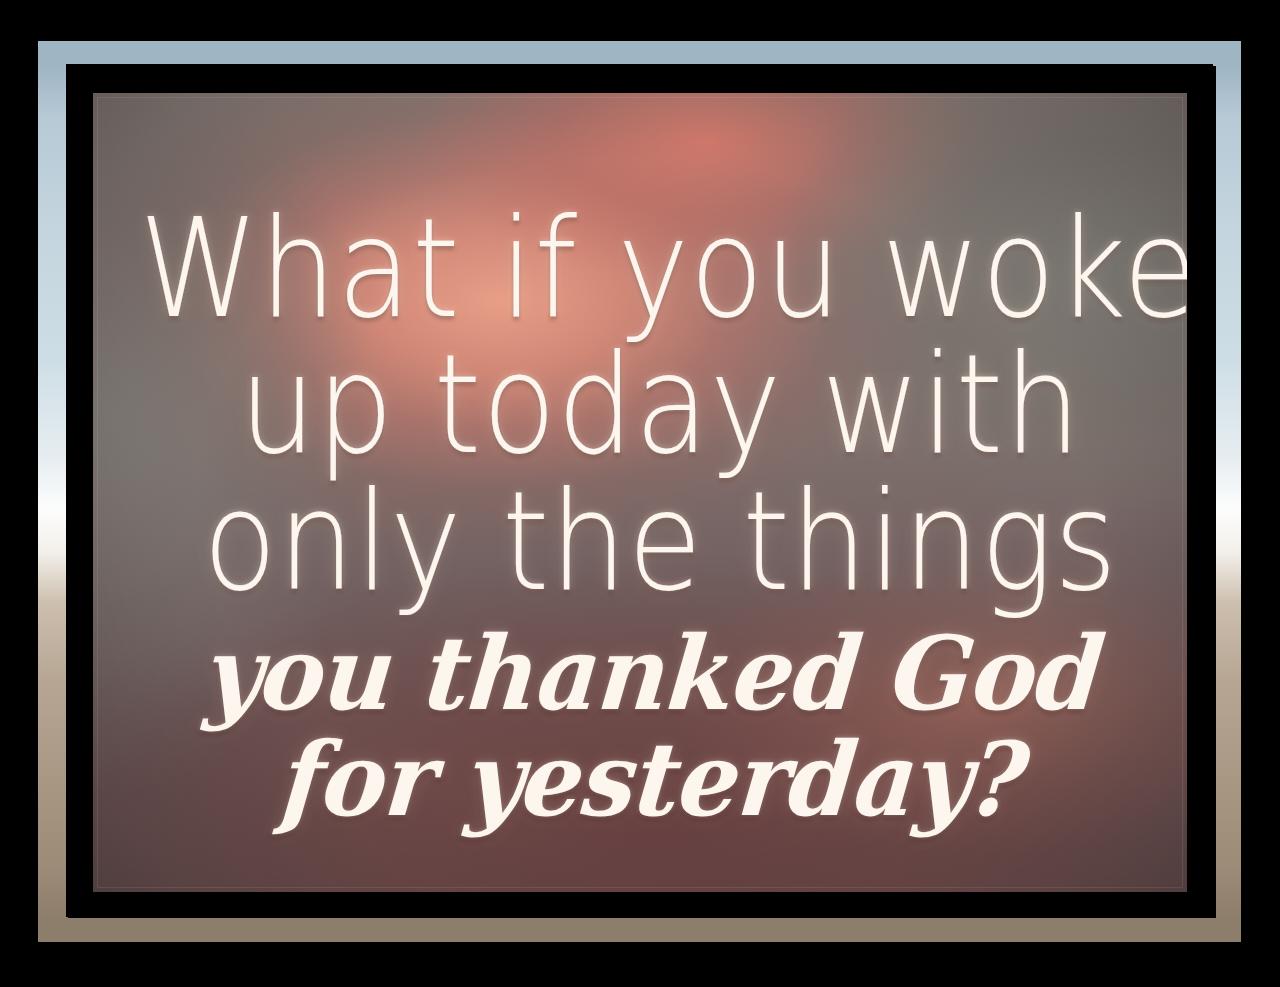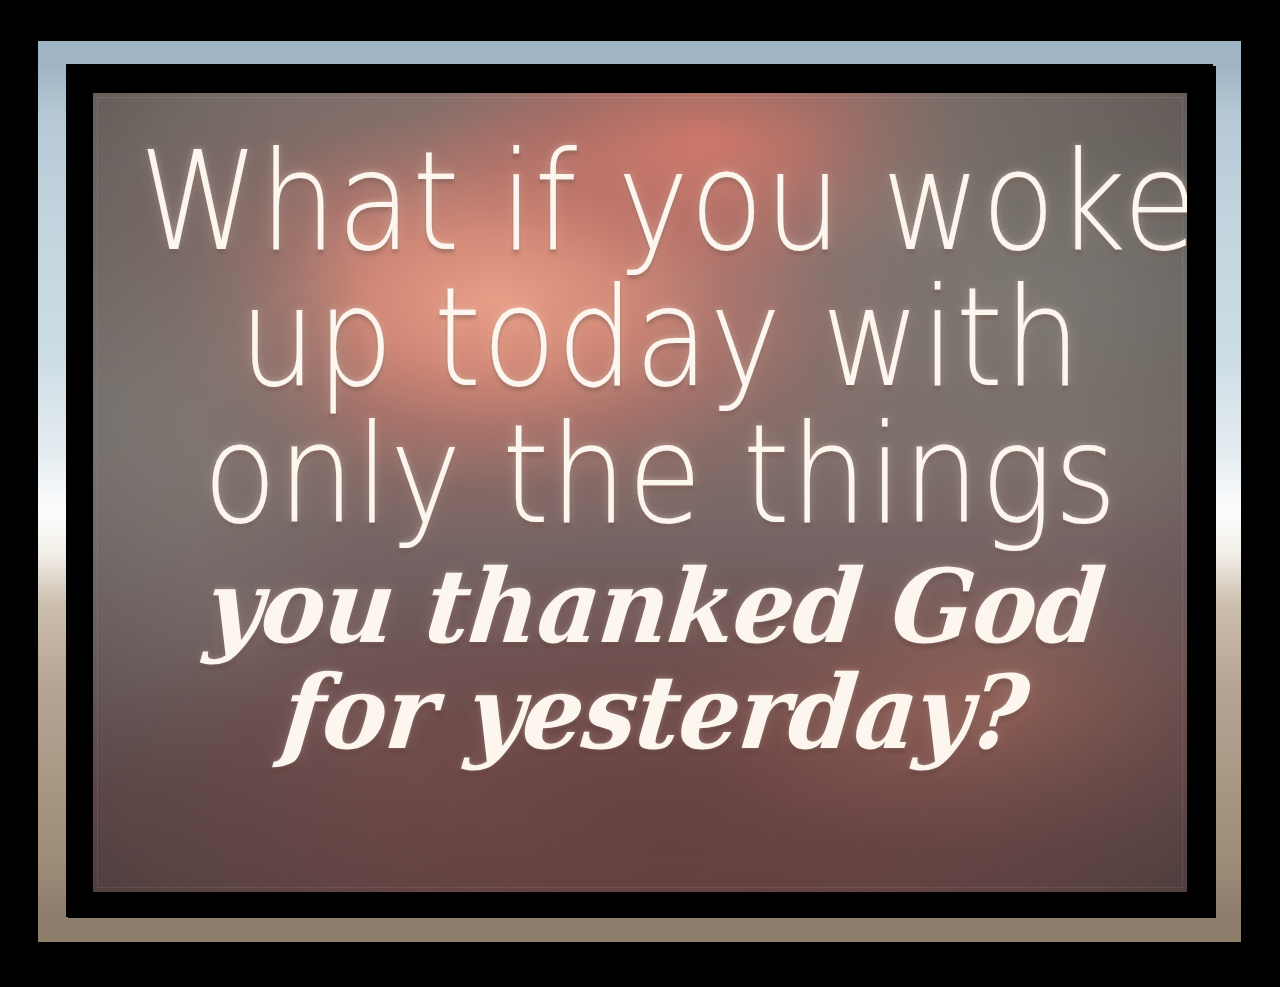--- a/index.html
+++ b/index.html
@@ -175,21 +175,21 @@
     pointer-events: none;
   }
 
   
   #quote {
     position: absolute;
     inset: 0;
     display: flex;
     flex-direction: column;
     align-items: center;
-    justify-content: flex-start;
+    justify-content: center;
     padding-top: 38px;
     box-sizing: border-box;
     text-align: center;
     user-select: none;
     margin-left: 41px;
   }
 
   .line {
     display: block;
     width: 100%;

